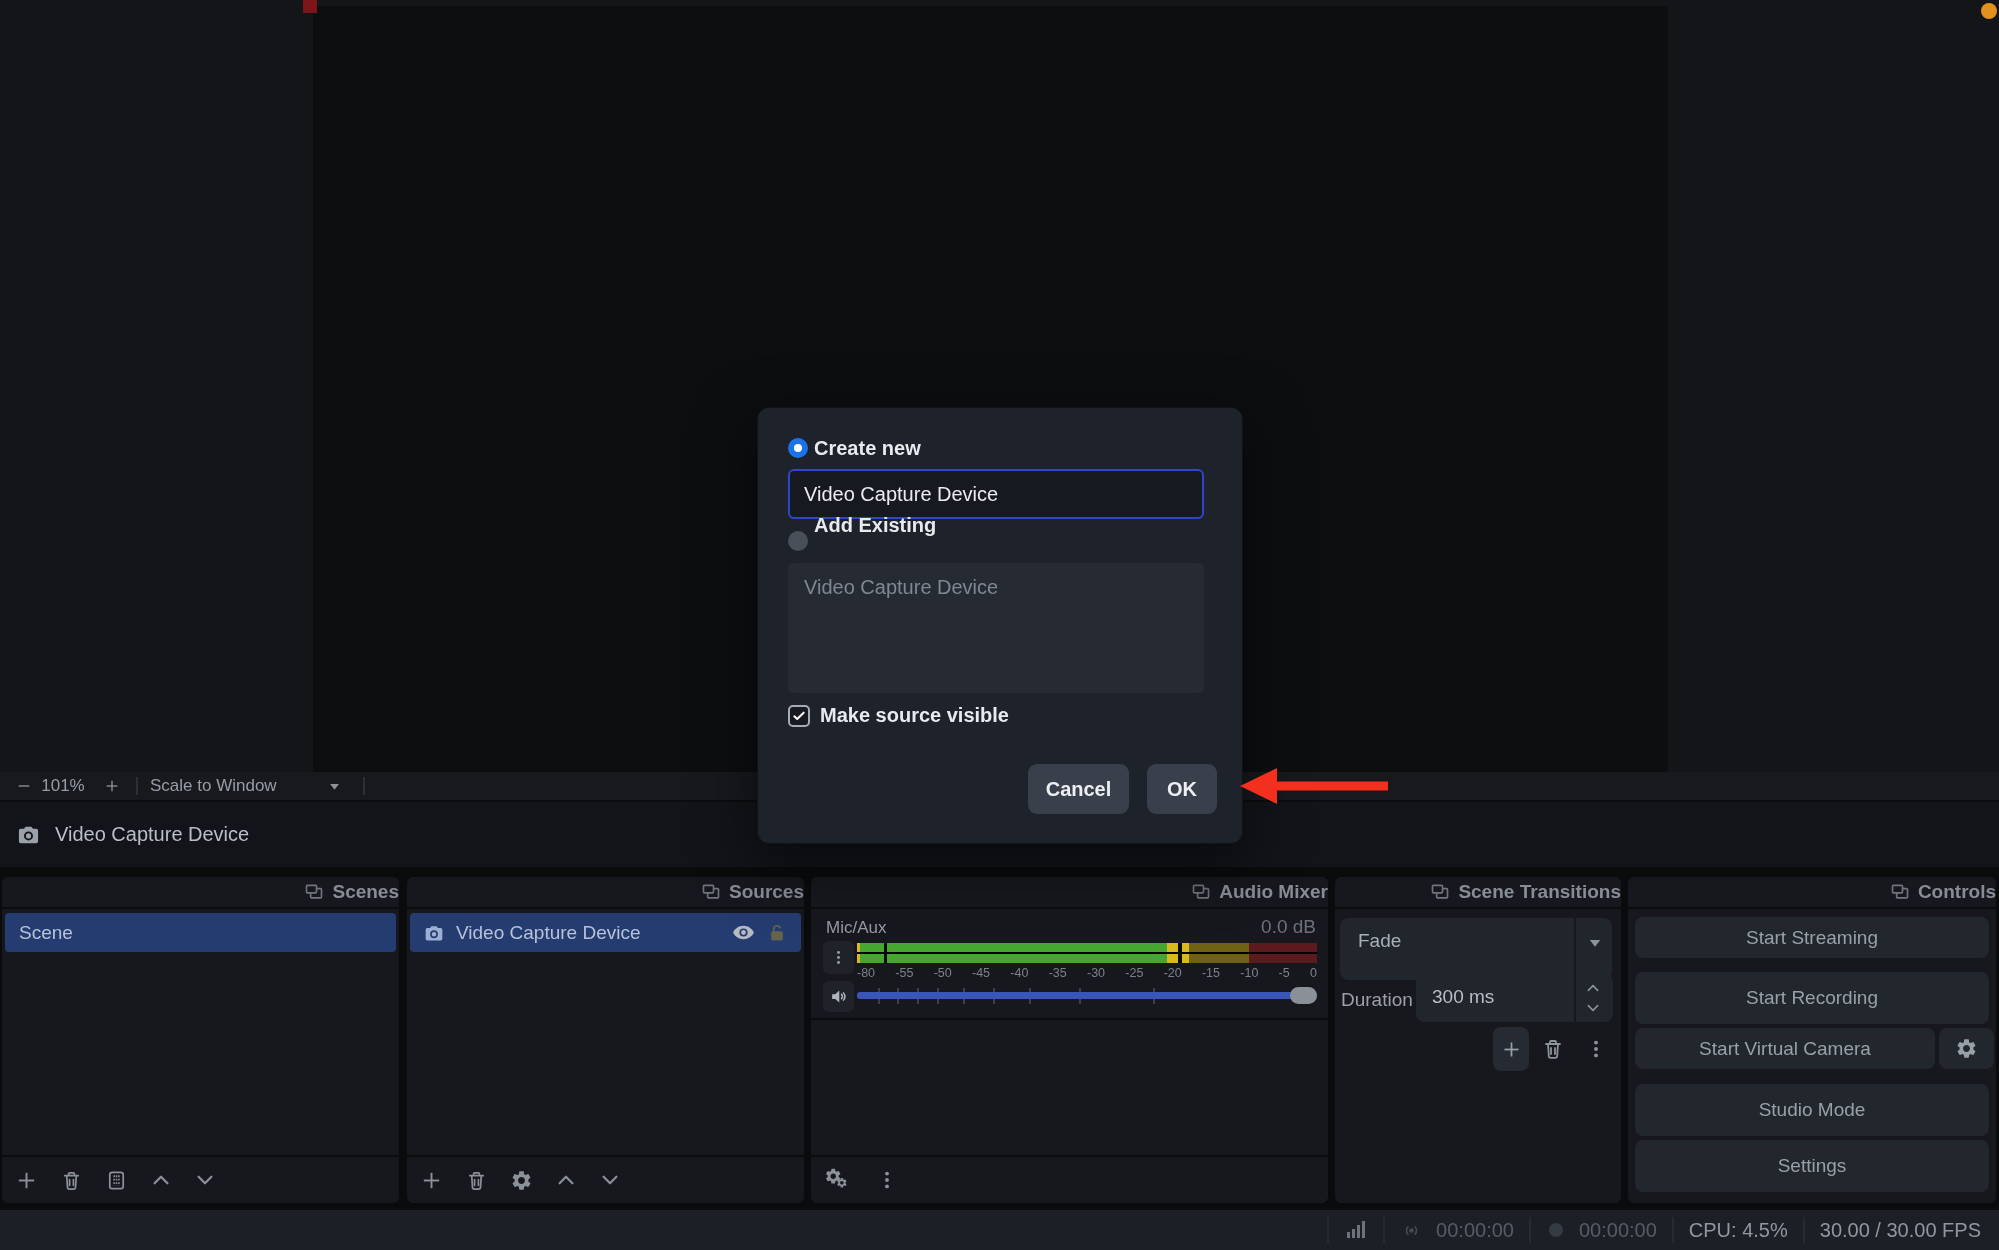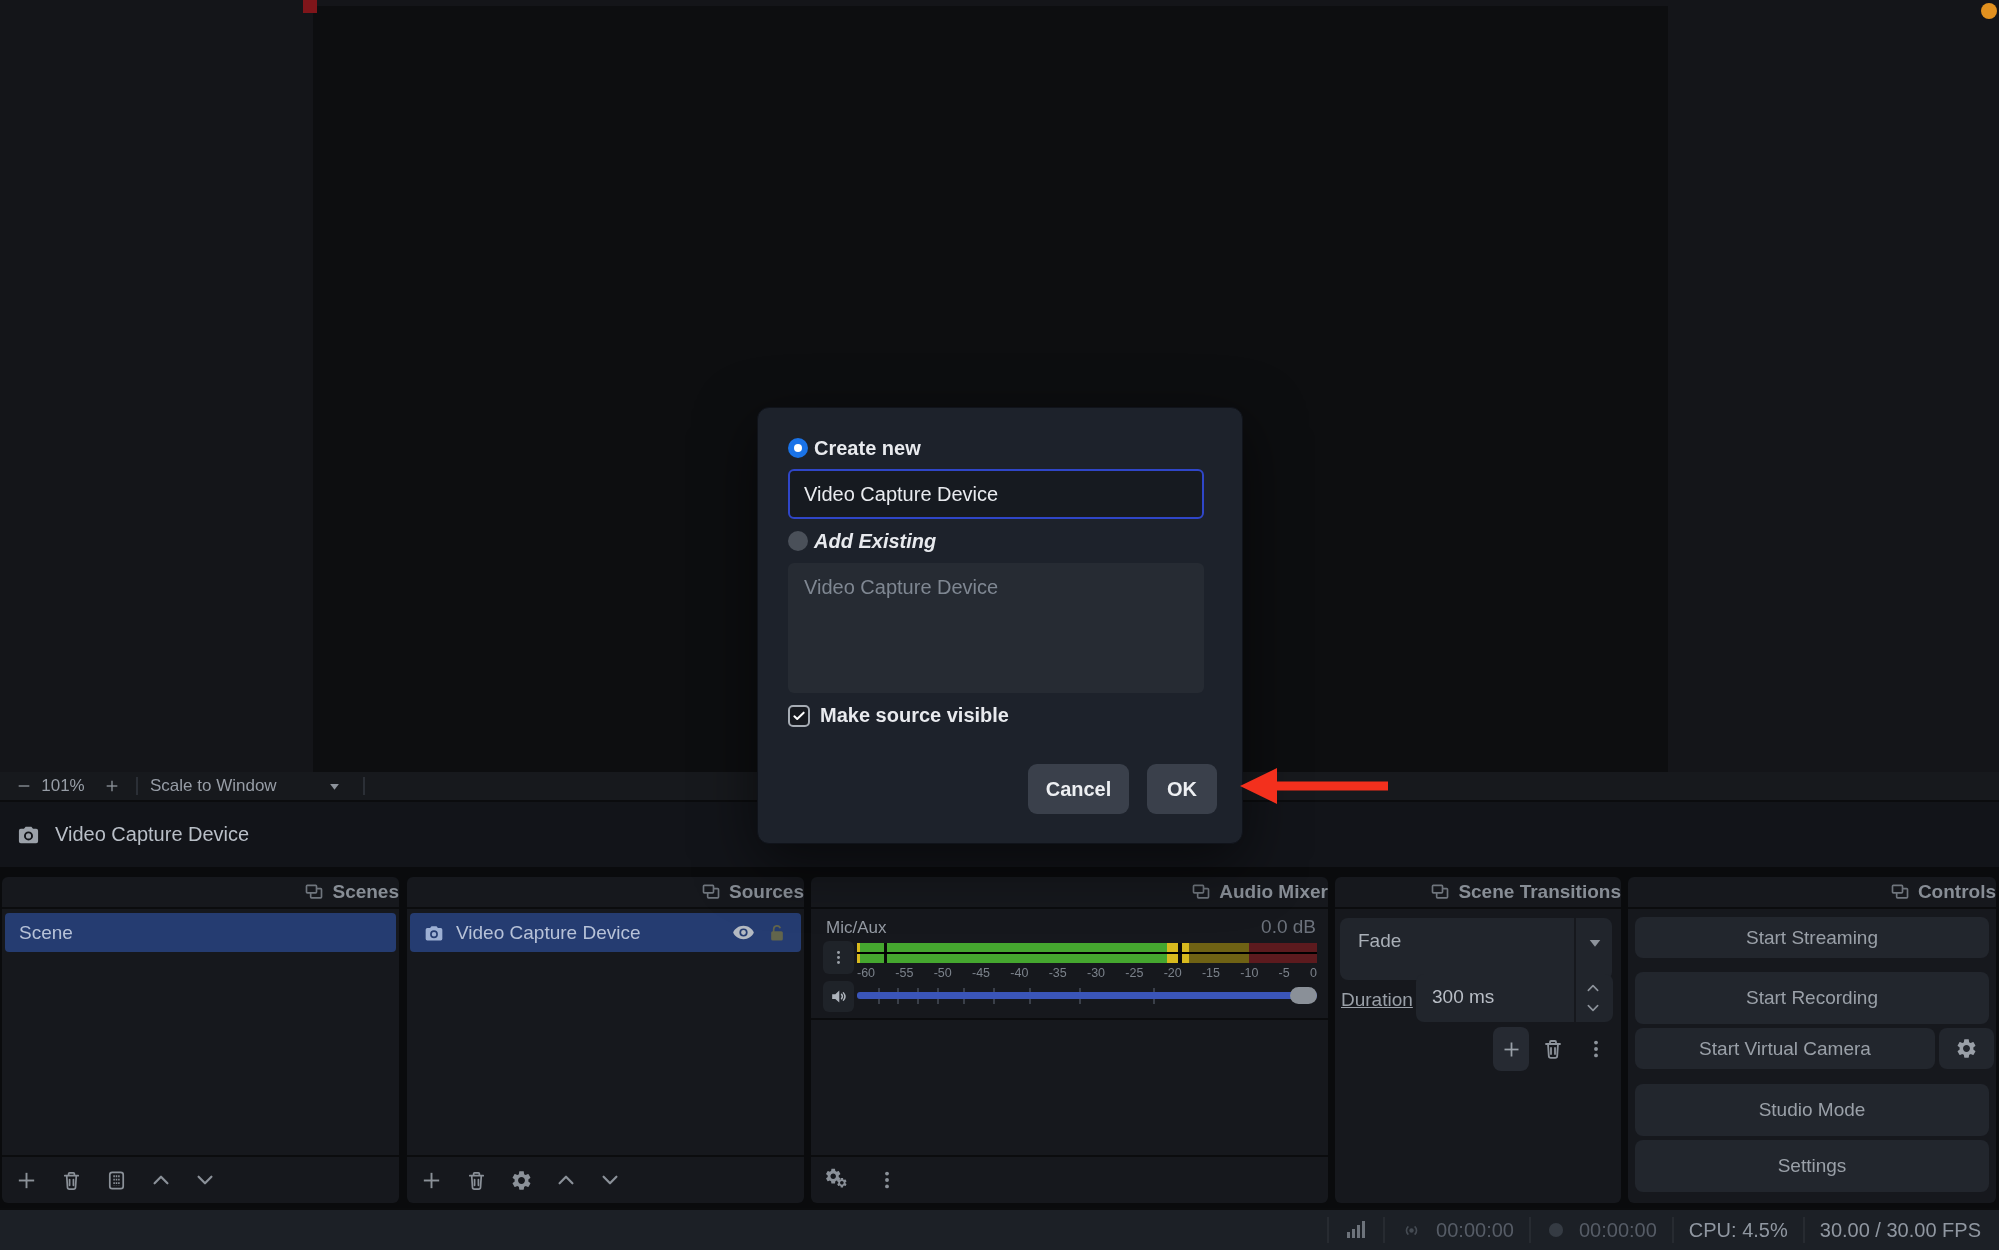--- a/index.html
+++ b/index.html
@@ -47,21 +47,21 @@
   .ticks{position:absolute;left:46px;top:89px;width:460px;display:flex;justify-content:space-between;
          font-size:12.5px;color:#7b828b;}
   .slider{position:absolute;left:46px;top:103px;width:460px;height:31px;}
   .stick{position:absolute;top:8px;width:2px;height:16px;background:#3a3f49;}
   .strack{position:absolute;left:0;right:0;top:12px;height:7px;background:#3a55b8;border-radius:3px;}
   .sthumb{position:absolute;right:0;top:7px;width:27px;height:17px;background:#8a9098;border-radius:9px;}
 
   
   .sel-box{position:absolute;background:#21252c;border-radius:8px;}
   .sel-box .divline{position:absolute;top:0;bottom:0;width:2px;background:#16181d;}
-  .tlabel{position:absolute;font-size:19px;color:#9aa0a8;text-decoration:underline;}
+  .tlabel{position:absolute;font-size:19px;color:#9aa0a8;}
 
   
   .cbtn{position:absolute;left:7px;width:354px;height:41px;background:#22262d;border-radius:8px;
         display:flex;align-items:center;justify-content:center;font-size:19px;color:#9aa0a8;}
 
   
   .statusbar{left:0;top:1208px;width:1999px;height:42px;background:#1c2026;border-top:2px solid #0b0c0e;
              display:flex;align-items:center;justify-content:flex-end;padding-right:18px;box-sizing:border-box;
              font-size:20px;color:#565c66;}
   .sb-sep{width:2px;height:26px;background:#272b31;margin:0 15px;}
@@ -308,21 +308,21 @@
         <div class="mseg" style="left:27px;width:3px;background:#0a0a0a;"></div>
         <div class="mseg" style="left:310px;width:11px;background:#d8ba1e;"></div>
         <div class="mseg" style="left:321px;width:4px;background:#0a0a0a;"></div>
         <div class="mseg" style="left:325px;width:7px;background:#d8ba1e;"></div>
         <div class="mseg" style="left:332px;width:60px;background:#6f6214;"></div>
         <div class="mseg" style="left:392px;width:68px;background:#5c1a1e;"></div>
       </div>
     </div>
 
     <div class="ticks">
-      <span>-60</span>
+      <span>-80</span>
         <span>-55</span>
         <span>-50</span>
         <span>-45</span>
         <span>-40</span>
         <span>-35</span>
         <span>-30</span>
         <span>-25</span>
         <span>-20</span>
         <span>-15</span>
         <span>-10</span>
@@ -450,21 +450,21 @@
 
   <div class="abs dialog">
     <span class="radio on" style="left:30px;top:30px;"></span>
     <span class="dlabel" style="left:56px;top:29px;">Create new</span>
 
     <div class="dinput">
       <span>Video Capture Device</span>
     </div>
 
     <span class="radio off" style="left:30px;top:123px;"></span>
-    <span class="dlabel" style="left:56px;top:122px;font-style:italic;">Add Existing</span>
+    <span class="dlabel" style="left:56px;top:106px;">Add Existing</span>
 
     <div class="dlist">
       <div class="li">Video Capture Device</div>
     </div>
 
     <span class="dcheck">
       <svg class="ic" width="16" height="16">
           <use href="#i-check"></use>
         </svg>
     </span>

